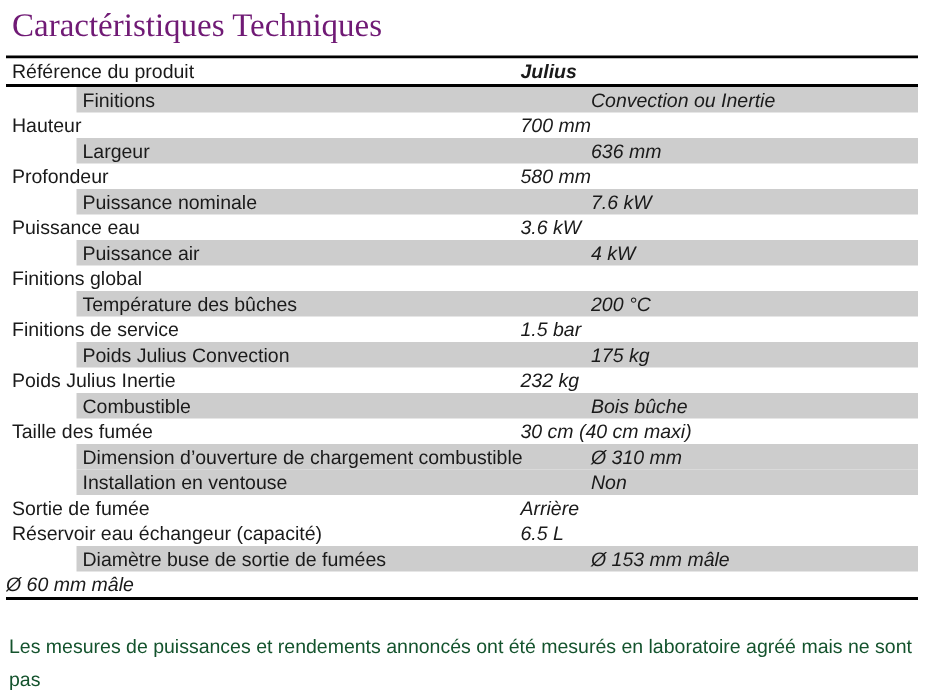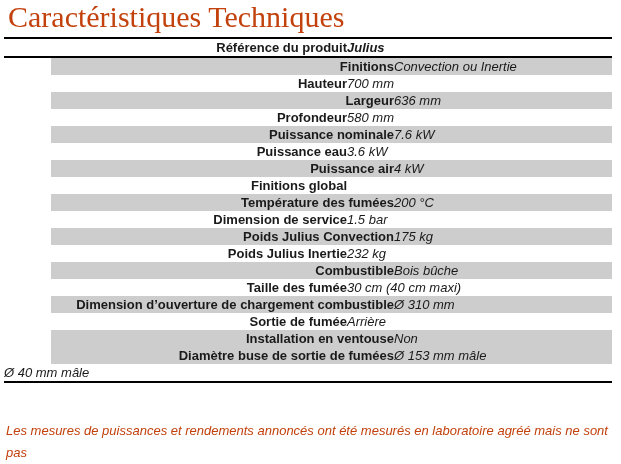--- a/index.html
+++ b/index.html
@@ -10,45 +10,44 @@
   body {
     width: 621px;
     height: 464px;
     font-family: "Liberation Sans", sans-serif;
     color: #1a1a1a;
     overflow: hidden;
     position: relative;
   }
   .page-title {
     font-family: "Liberation Serif", serif;
-    color: #c2410c;
-    font-size: 30px;
+    color: #701a75;
+    font-size: 22px;
     font-weight: normal;
     margin: 3px 0 0 8px;
     line-height: 28px;
   }
   .spec-table {
     margin: 6px 9px 0 4px;
     width: 608px;
     border-top: 2px solid #000000;
     border-bottom: 2px solid #000000;
   }
   .row {
     display: flex;
     height: 17px;
     line-height: 17px;
     font-size: 13px;
     overflow: hidden;
   }
   .row .cell-label {
     width: 339px;
     padding-left: 4px;
-    font-weight: bold;
+    font-weight: normal;
     white-space: nowrap;
-    text-align: right;
   }
   .row .cell-value {
     flex: 1;
     white-space: nowrap;
     font-style: italic;
   }
   .header-row {
     background: #ffffff;
     border-bottom: 2px solid #000000;
   }
@@ -57,24 +56,23 @@
   }
   .stripe {
     background: #CDCDCD;
     margin-left: 47px;
   }
   .footnote {
     position: absolute;
     left: 6px;
     top: 420px;
     width: 612px;
-    font-style: italic;
     font-size: 13px;
     line-height: 22px;
-    color: #c2410c;
+    color: #14532d;
   }
 </style>
 </head>
 <body>
 
 <h1 class="page-title">Caractéristiques Techniques</h1>
 
 <div class="spec-table">
   <div class="row header-row">
     <div class="cell-label">Référence du produit</div>
@@ -106,25 +104,25 @@
         <div class="cell-value">3.6 kW</div>
       </div>
       <div class="row stripe">
         <div class="cell-label">Puissance air</div>
         <div class="cell-value">4 kW</div>
       </div>
       <div class="row">
         <div class="cell-label">Finitions global</div>
       </div>
       <div class="row stripe">
-        <div class="cell-label">Température des fumées</div>
+        <div class="cell-label">Température des bûches</div>
         <div class="cell-value">200 °C</div>
       </div>
       <div class="row">
-        <div class="cell-label">Dimension de service</div>
+        <div class="cell-label">Finitions de service</div>
         <div class="cell-value">1.5 bar</div>
       </div>
       <div class="row stripe">
         <div class="cell-label">Poids Julius Convection</div>
         <div class="cell-value">175 kg</div>
       </div>
       <div class="row">
         <div class="cell-label">Poids Julius Inertie</div>
         <div class="cell-value">232 kg</div>
       </div>
@@ -133,34 +131,38 @@
         <div class="cell-value">Bois bûche</div>
       </div>
       <div class="row">
         <div class="cell-label">Taille des fumée</div>
         <div class="cell-value">30 cm (40 cm maxi)</div>
       </div>
       <div class="row stripe">
         <div class="cell-label">Dimension d’ouverture de chargement combustible</div>
         <div class="cell-value">Ø 310 mm</div>
       </div>
+      <div class="row stripe">
+        <div class="cell-label">Installation en ventouse</div>
+        <div class="cell-value">Non</div>
+      </div>
       <div class="row">
         <div class="cell-label">Sortie de fumée</div>
         <div class="cell-value">Arrière</div>
       </div>
-      <div class="row stripe">
-        <div class="cell-label">Installation en ventouse</div>
-        <div class="cell-value">Non</div>
+      <div class="row">
+        <div class="cell-label">Réservoir eau échangeur (capacité)</div>
+        <div class="cell-value">6.5 L</div>
       </div>
       <div class="row stripe">
         <div class="cell-label">Diamètre buse de sortie de fumées</div>
         <div class="cell-value">Ø 153 mm mâle</div>
       </div>
       <div class="row">
-        <div class="cell-value">Ø 40 mm mâle</div>
+        <div class="cell-value">Ø 60 mm mâle</div>
       </div>
     </div>
 </div>
 
 <div class="footnote">
   <div>Les mesures de puissances et rendements annoncés ont été mesurés en laboratoire agréé mais ne sont pas</div>
 
 </div>
 
 </body></html>

